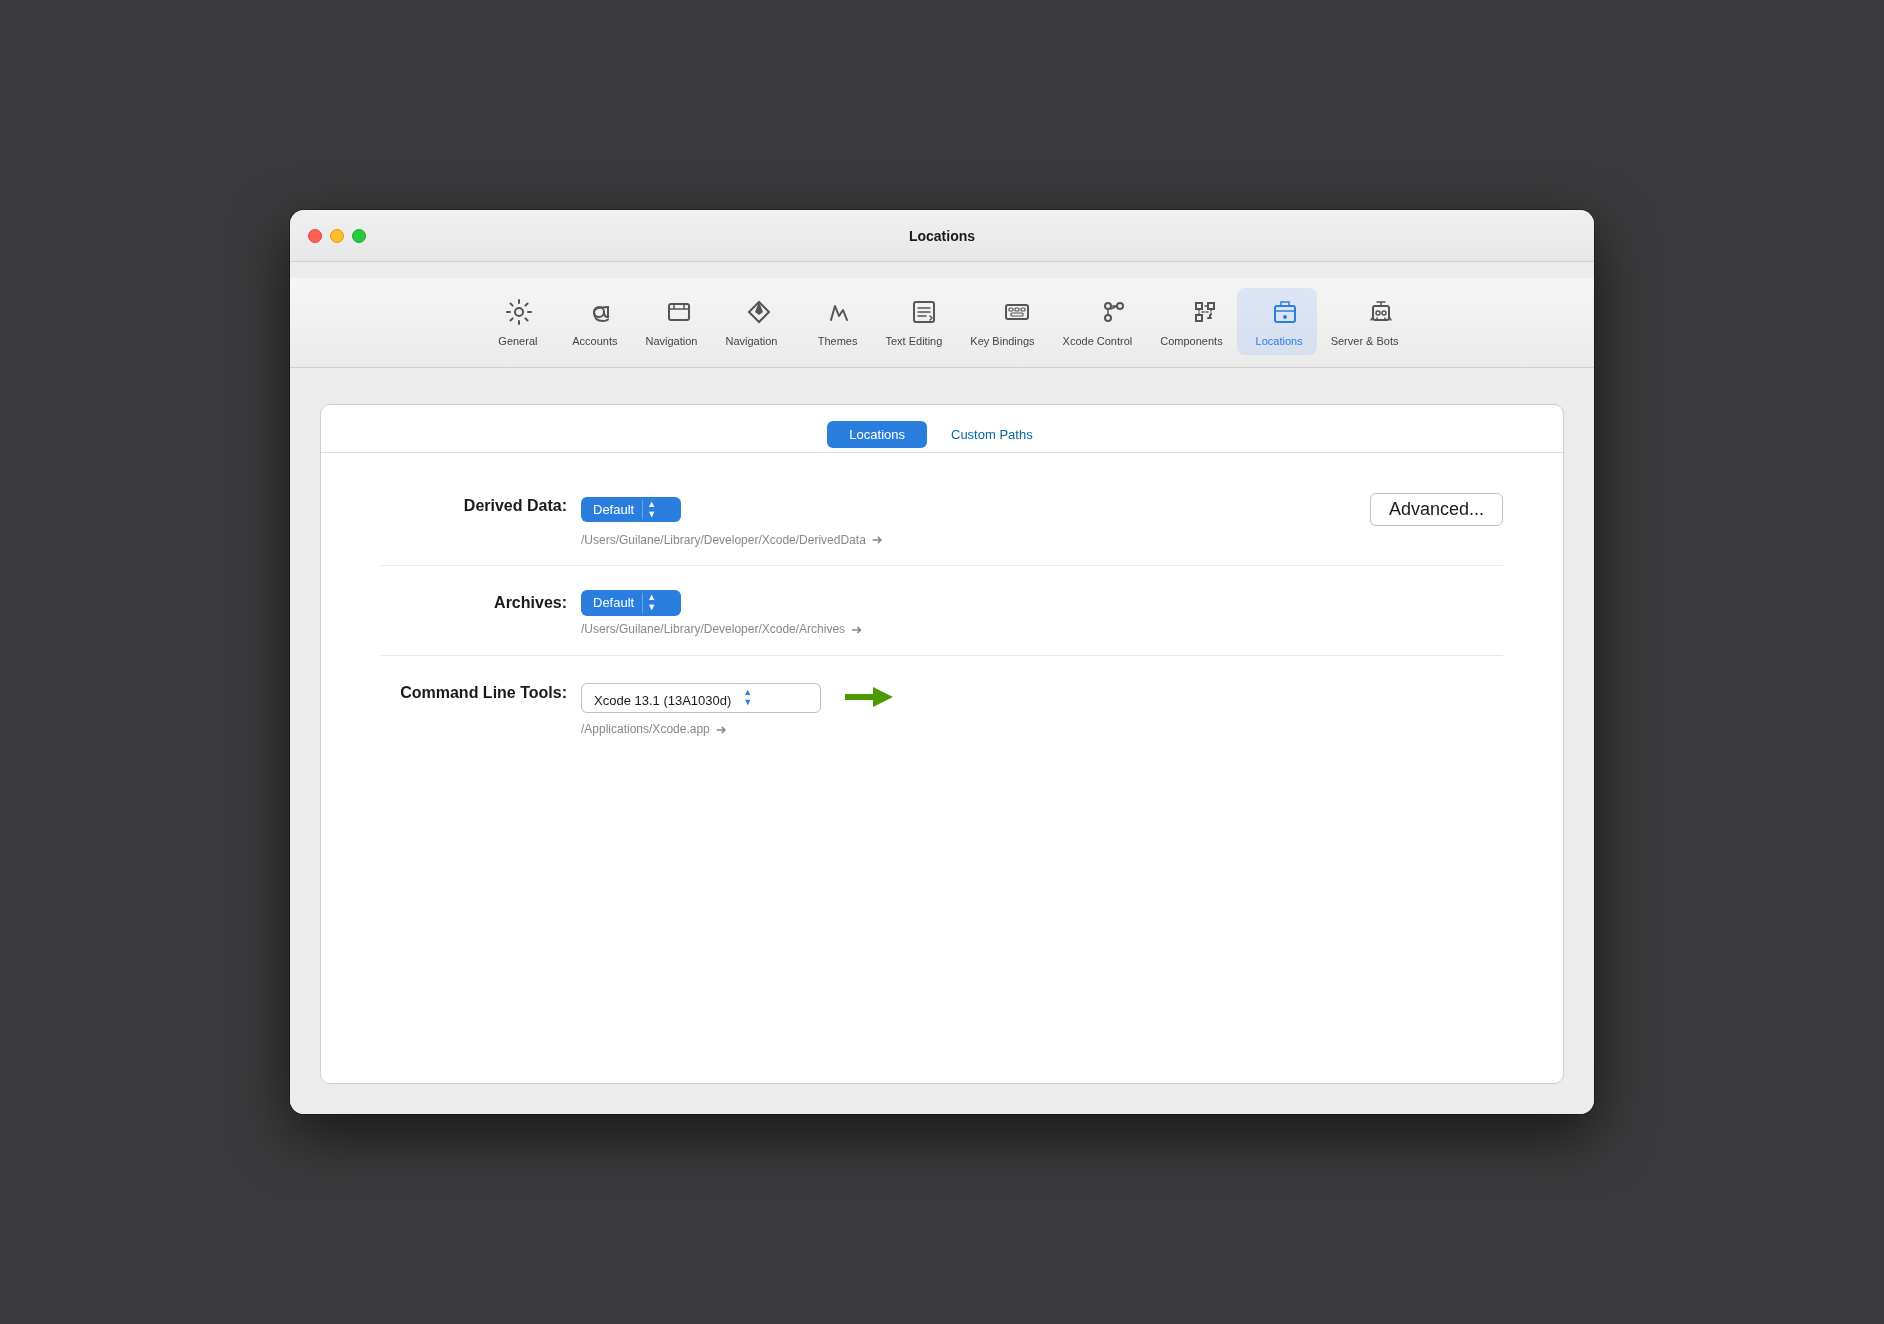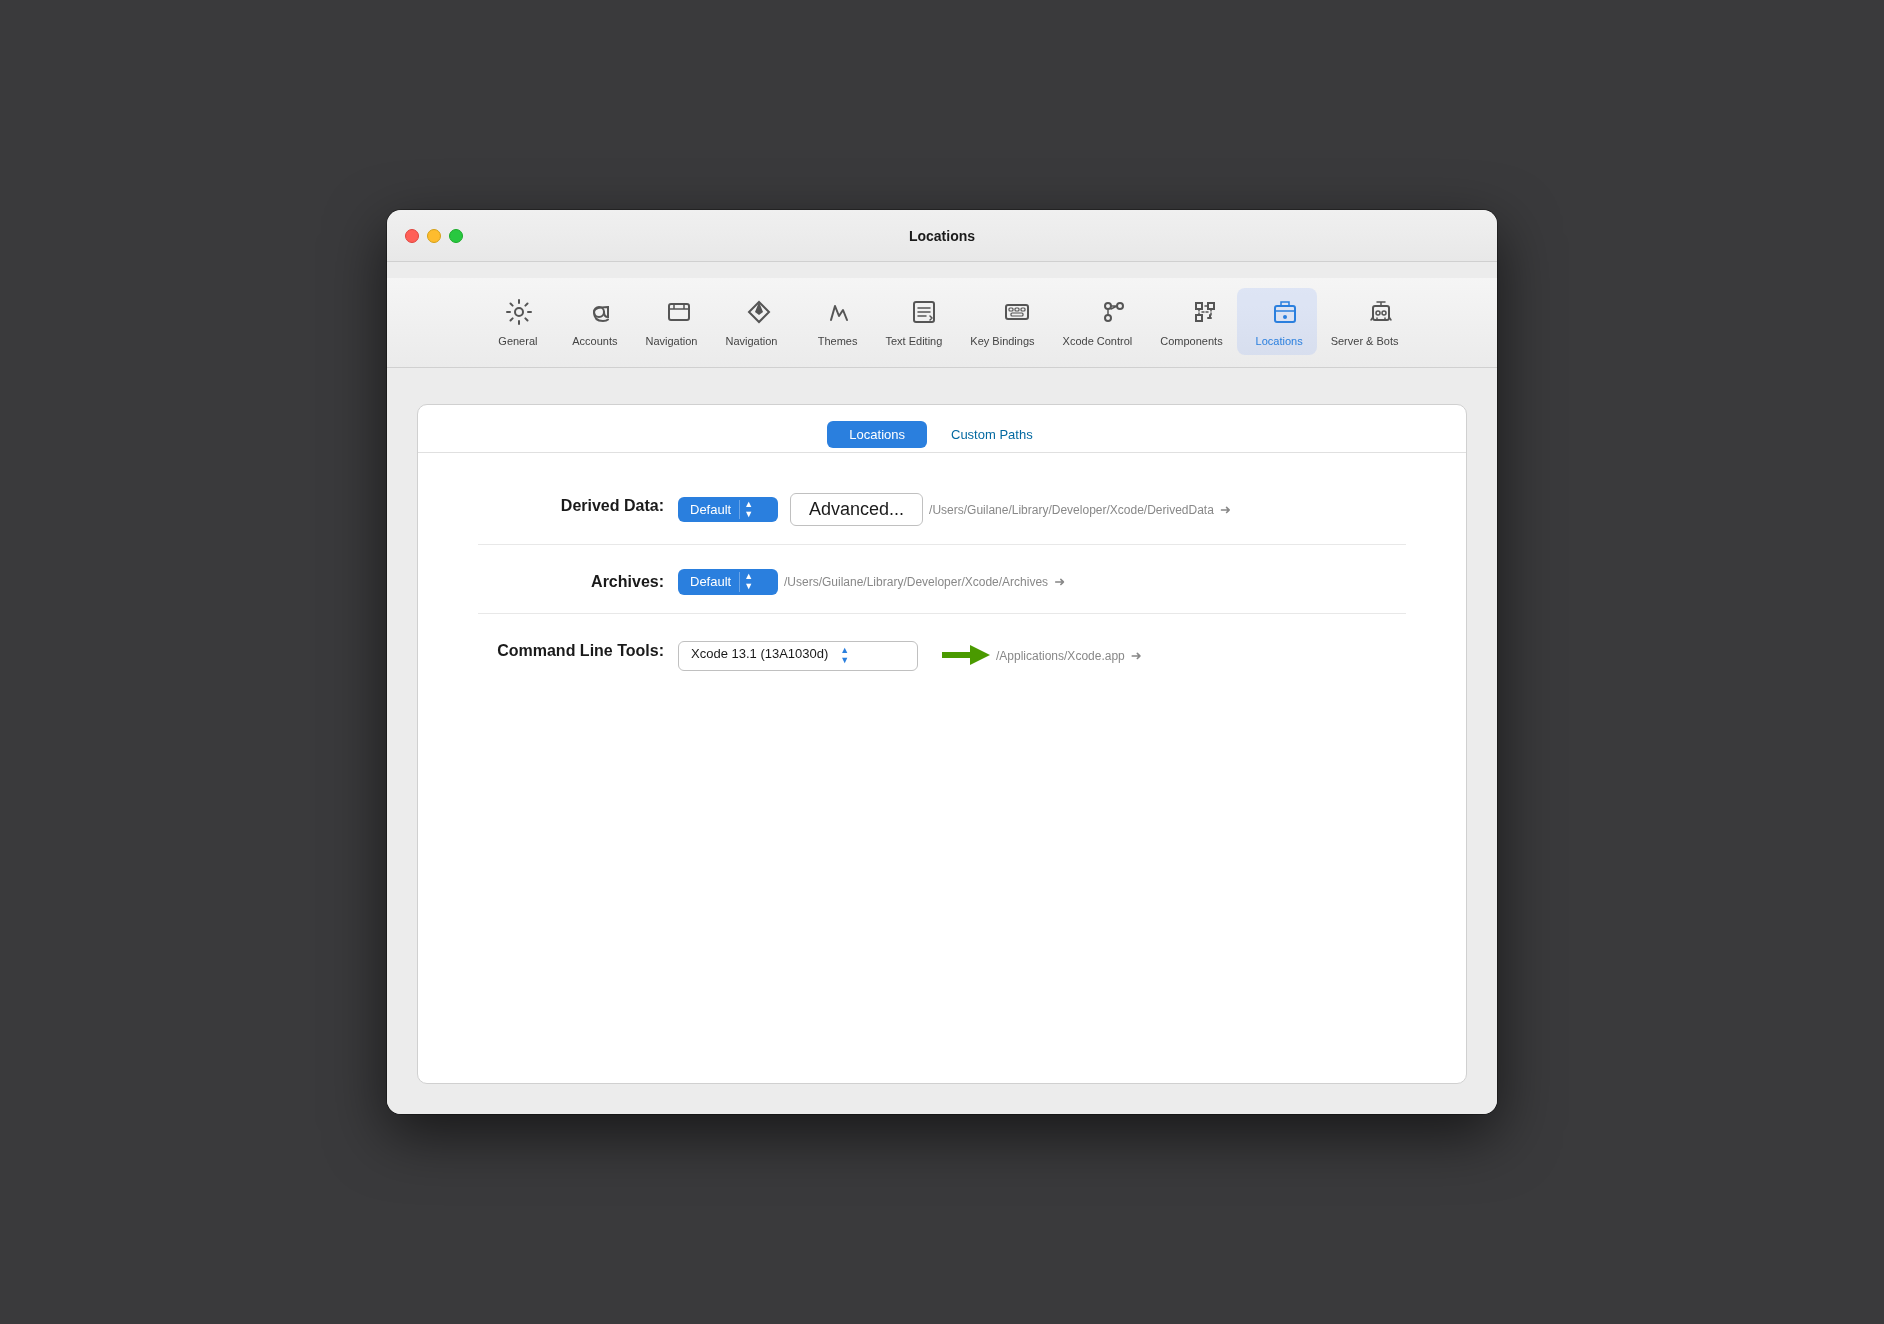--- a/index.html
+++ b/index.html
@@ -7,21 +7,21 @@
     body {
       background: #3a3a3c;
       display: flex;
       align-items: center;
       justify-content: center;
       min-height: 100vh;
       font-family: -apple-system, BlinkMacSystemFont, "SF Pro Text", "Helvetica Neue", sans-serif;
     }
 
     .window {
-      width: 1110px;
+      width: 1304px;
       min-height: 900px;
       background: #ececec;
       border-radius: 14px;
       box-shadow: 0 20px 60px rgba(0,0,0,0.6), 0 0 0 1px rgba(0,0,0,0.3);
       overflow: hidden;
       display: flex;
       flex-direction: column;
       gap: 16px;
     }
 
@@ -163,21 +163,21 @@
       font-weight: 600;
       color: #1a1a1a;
       text-align: right;
       min-width: 200px;
       padding-right: 14px;
       padding-top: 4px;
     }
 
     .form-field-group {
       display: flex;
-      flex-direction: row;
+      flex-direction: column;
       gap: 6px;
       flex: 1;
     }
 
     .form-field-row {
       display: flex;
       align-items: center;
       gap: 12px;
     }
 
@@ -189,21 +189,21 @@
       padding: 3px 6px 3px 12px;
       color: white;
       font-size: 13px;
       gap: 4px;
       cursor: pointer;
       min-width: 100px;
     }
 
     .select-control-light {
       display: flex;
-      align-items: flex-start;
+      align-items: flex-end;
       background: white;
       border: 1px solid #c0c0c0;
       border-radius: 6px;
       padding: 4px 6px 4px 12px;
       color: #1a1a1a;
       font-size: 13px;
       gap: 4px;
       cursor: pointer;
       min-width: 240px;
     }

